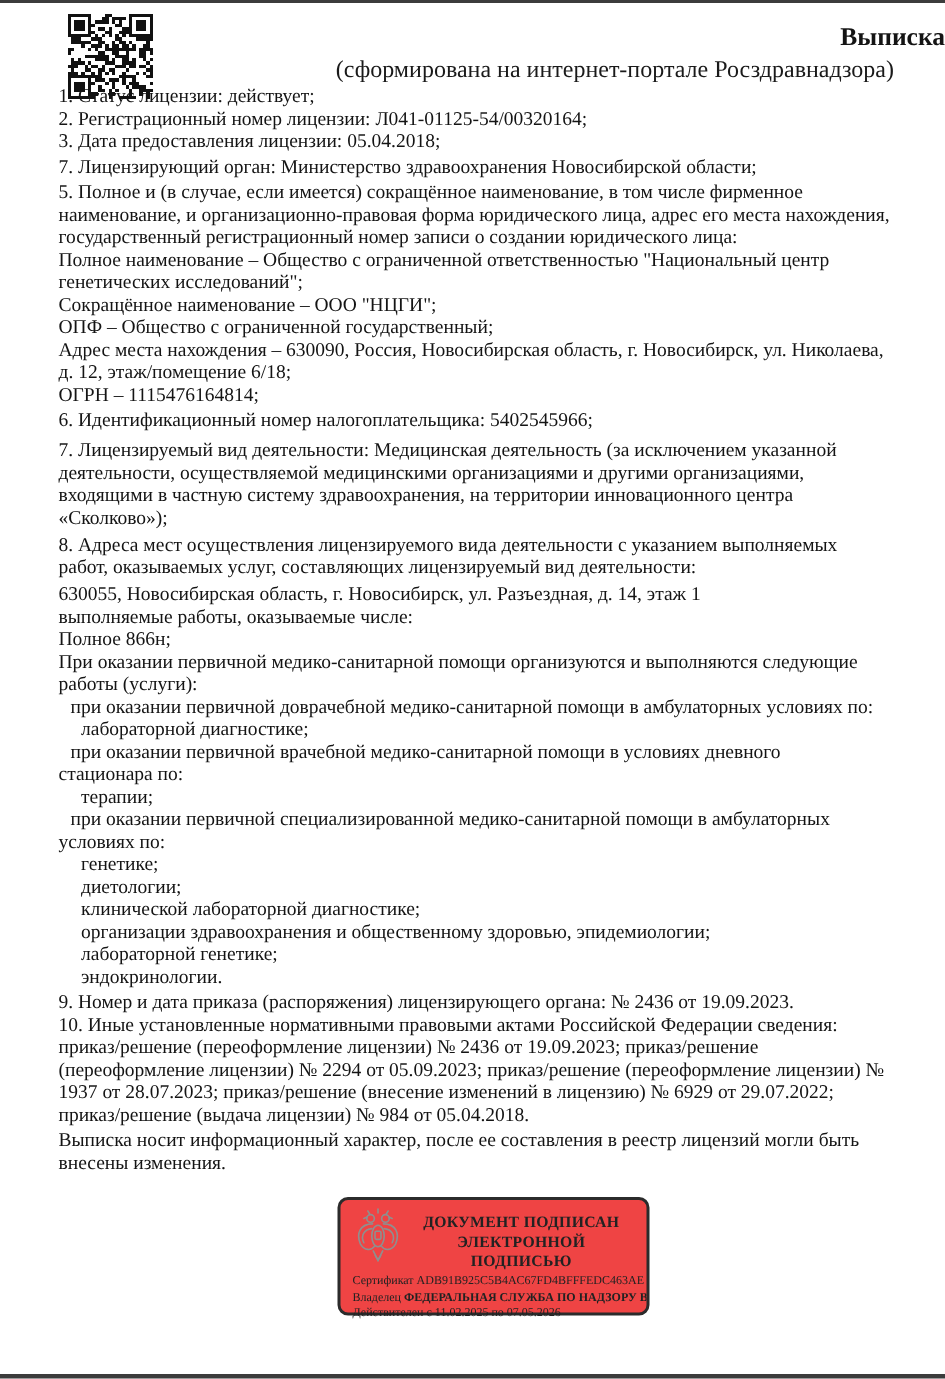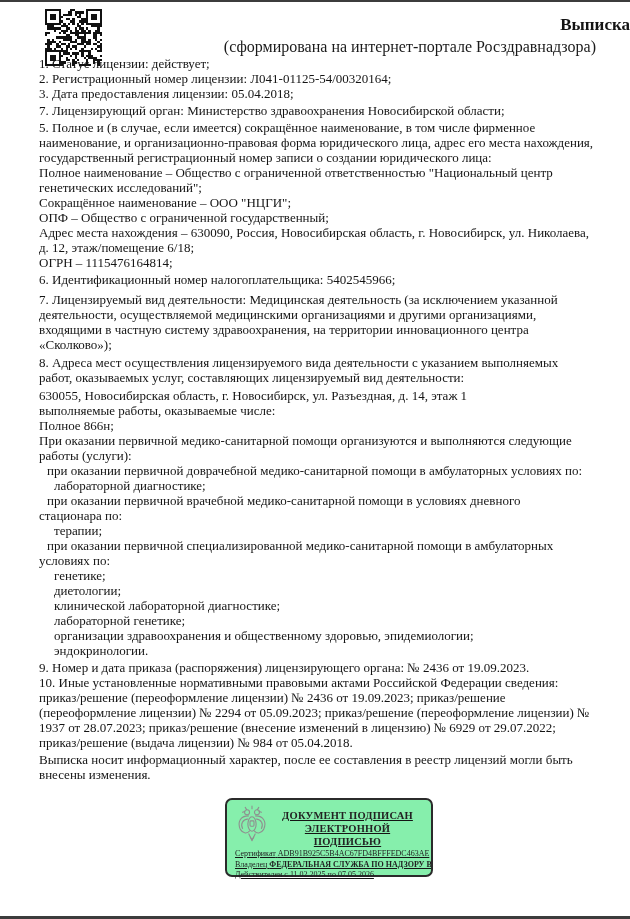--- a/index.html
+++ b/index.html
@@ -34,21 +34,21 @@
   }
   .content p{margin:0;}
   .ind1{margin-left:8px !important;margin-right:-16px;}
   .ind2{margin-left:15px !important;}
   .g2{margin-top:2px !important;}
   .g3{margin-top:3px !important;}
   .g5{margin-top:5px !important;}
   .stamp{
     position:absolute;left:225px;top:796px;width:208px;height:79px;
     box-sizing:border-box;
-    border:2px solid #2b2b2b;border-radius:7px;background:#86efac;text-decoration:underline;
+    border:2px solid #2b2b2b;border-radius:7px;background:#ef4444;
   }
   .stamp-top{display:flex;align-items:flex-start;padding:4px 6px 0 7px;}
   .stamp-emblem{width:36px;height:40px;flex:none;}
   .stamp-title{
     flex:1;text-align:center;font-weight:600;font-size:10.5px;line-height:13px;
     padding-top:5px;letter-spacing:.2px;color:#222;
   }
   .stamp-lines{
     padding:1px 4px 0 8px;font-size:8px;line-height:10.5px;color:#222;
     white-space:nowrap;overflow:hidden;
@@ -415,22 +415,22 @@
     <p class="ind1">при оказании первичной доврачебной медико-санитарной помощи в амбулаторных условиях по:</p>
     <p class="ind2">лабораторной диагностике;</p>
     <p class="ind1">при оказании первичной врачебной медико-санитарной помощи в условиях дневного</p>
     <p>стационара по:</p>
     <p class="ind2">терапии;</p>
     <p class="ind1">при оказании первичной специализированной медико-санитарной помощи в амбулаторных</p>
     <p>условиях по:</p>
     <p class="ind2">генетике;</p>
     <p class="ind2">диетологии;</p>
     <p class="ind2">клинической лабораторной диагностике;</p>
+    <p class="ind2">организации здравоохранения и общественному здоровью, эпидемиологии;</p>
     <p class="ind2">лабораторной генетике;</p>
-    <p class="ind2">организации здравоохранения и общественному здоровью, эпидемиологии;</p>
     <p class="ind2">эндокринологии.</p>
     <p class="g2">9. Номер и дата приказа (распоряжения) лицензирующего органа: № 2436 от 19.09.2023.</p>
     <p>10. Иные установленные нормативными правовыми актами Российской Федерации сведения: приказ/решение (переоформление лицензии) № 2436 от 19.09.2023; приказ/решение (переоформление лицензии) № 2294 от 05.09.2023; приказ/решение (переоформление лицензии) № 1937 от 28.07.2023; приказ/решение (внесение изменений в лицензию) № 6929 от 29.07.2022; приказ/решение (выдача лицензии) № 984 от 05.04.2018.</p>
     <p class="g2">Выписка носит информационный характер, после ее составления в реестр лицензий могли быть внесены изменения.</p>
   </div>
 
 <div class="stamp">
   <div class="stamp-top">
     <svg class="stamp-emblem" viewBox="0 0 40 44" aria-hidden="true">
       <g fill="none" stroke="#8f8f8f" stroke-width="1.2" stroke-linecap="round">

